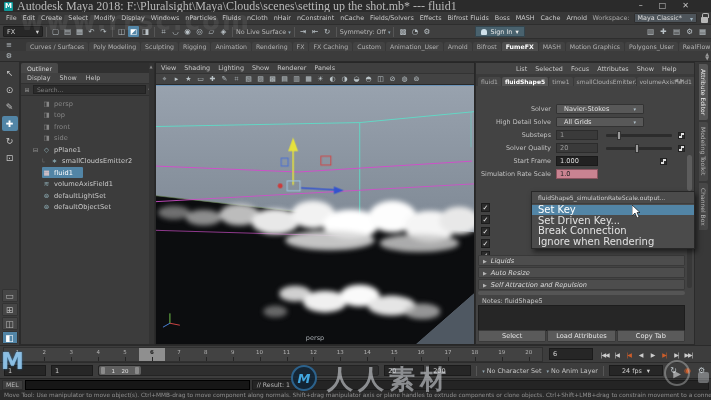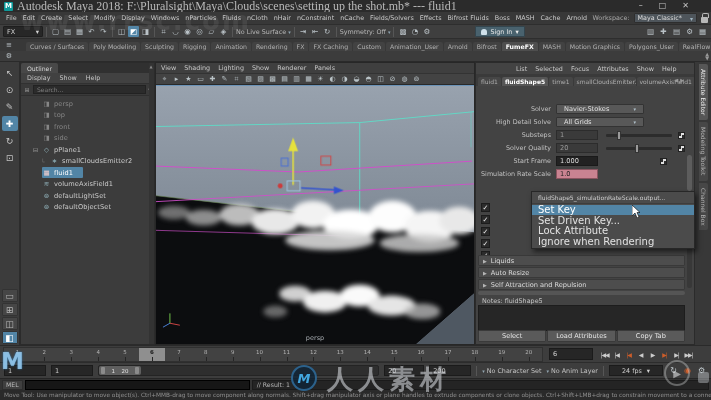--- a/index.html
+++ b/index.html
@@ -121,21 +121,21 @@
   .ae-slider .h { position: absolute; top: -3px; width: 4px; height: 9px; background: #9a9a9a; border: 1px solid #333; }
   .map-btn { width: 7px; height: 7px; margin-left: auto; background: conic-gradient(#e0e0e0 0 25%, #2e2e2e 0 50%, #e0e0e0 0 75%, #2e2e2e 0); border: 1px solid #222; }
   .ae-checks { position: absolute; left: 5px; top: 140px; display: flex; flex-direction: column; gap: 3px; }
   .chk { width: 9px; height: 9px; background: #2b2b2b; border: 1px solid #1c1c1c; color: #e8e8e8; font-size: 7px; line-height: 8px; text-align: center; }
   .ctx { position: absolute; left: 55px; top: 128px; width: 164px; background: #4b4b4b; border: 1px solid #272727; box-shadow: 2px 3px 5px rgba(0,0,0,0.55); z-index: 10; padding: 1px 0; }
   .ctx-item { height: 10.5px; display: flex; align-items: center; padding: 0 6px; font-size: 10px; color: #e2e2e2; white-space: nowrap; overflow: hidden; }
   .ctx-item.header { font-size: 6px; color: #cfcfcf; border-bottom: 1px solid #3d3d3d; margin-bottom: 1px; }
   .ctx-item.hl { background: #5285a6; color: #ffffff; }
   .ctx-cursor { position: absolute; left: 100px; top: 13px; z-index: 11; }
   .ae-sections { position: absolute; left: 2px; right: 9px; top: 192px; display: flex; flex-direction: column; gap: 1px; }
-  .ae-section { height: 11px; background: #4d4d4d; border: 1px solid #393939; display: flex; align-items: center; gap: 4px; padding: 0 4px; color: #dcdcdc; font-size: 6.6px; border-radius: 1px; }
+  .ae-section { height: 11px; background: #4d4d4d; border: 1px solid #393939; display: flex; align-items: center; gap: 4px; padding: 0 4px; color: #dcdcdc; font-size: 6.6px; border-radius: 1px; font-style: italic; }
   .ae-section .arr { font-size: 5px; color: #b5b5b5; }
   .ae-hscroll { position: absolute; left: 2px; right: 9px; top: 228px; height: 4px; background: #555; border-radius: 2px; }
   .ae-notes-label { position: absolute; left: 6px; top: 234px; font-size: 6.4px; color: #c4c4c4; }
   .ae-notes { position: absolute; left: 2px; right: 9px; top: 242px; height: 26px; background: #262626; border: 1px solid #1d1d1d; }
   .ae-btns { position: absolute; left: 2px; right: 9px; bottom: 2px; height: 12px; display: flex; gap: 1px; }
   .ae-btn { flex: 1; background: #5a5a5a; border: 1px solid #3a3a3a; color: #e5e5e5; font-size: 6.6px; display: flex; align-items: center; justify-content: center; border-radius: 1px; }
   .ae-vscroll { position: absolute; right: 2px; top: 92px; bottom: 56px; width: 5px; background: #383838; border-radius: 2px; }
   .ae-vscroll .thumb { position: absolute; top: 0; width: 5px; height: 36px; background: #5d5d5d; border-radius: 2px; }
 
   
@@ -625,21 +625,21 @@
         <span class="chk">✓</span>
         <span class="chk">✓</span>
       </div>
 
     <div class="ctx">
       <div>
 
       <div class="ctx-item header">fluidShape5_simulationRateScale.output...</div>
           <div class="ctx-item hl">Set Key</div>
           <div class="ctx-item">Set Driven Key...</div>
-          <div class="ctx-item">Lock Attribute</div>
+          <div class="ctx-item">Break Connection</div>
           <div class="ctx-item">Ignore when Rendering</div>
         </div>
       <svg class="ctx-cursor" width="9" height="13" viewBox="0 0 9 13">
         <polygon points="0,0 0,11 3,8 5,13 7,12 5,7.5 8,7.5" fill="#ffffff" stroke="#000000" stroke-width="0.6"></polygon>
       </svg>
     </div>
 
     <div class="ae-sections">
 
     <div class="ae-section">

